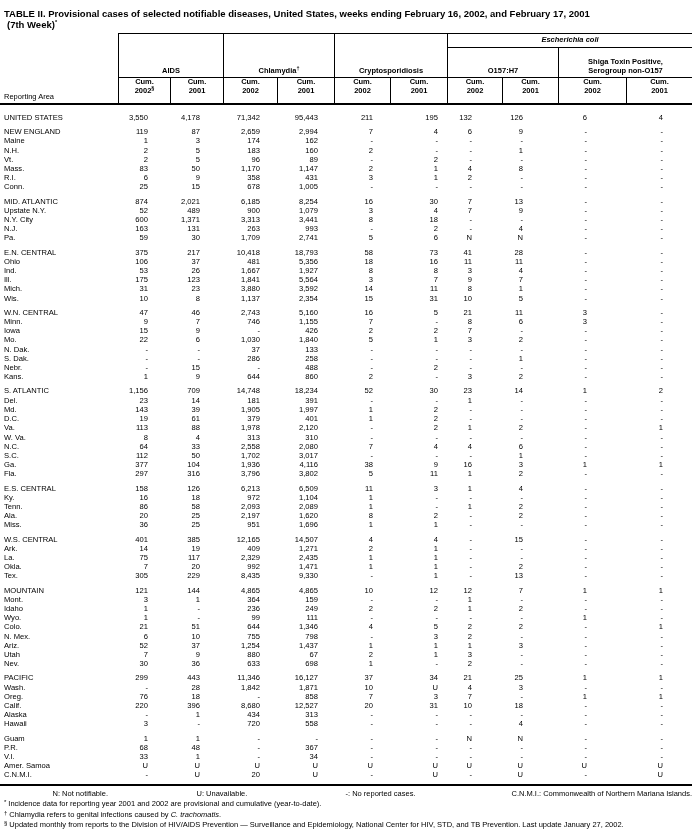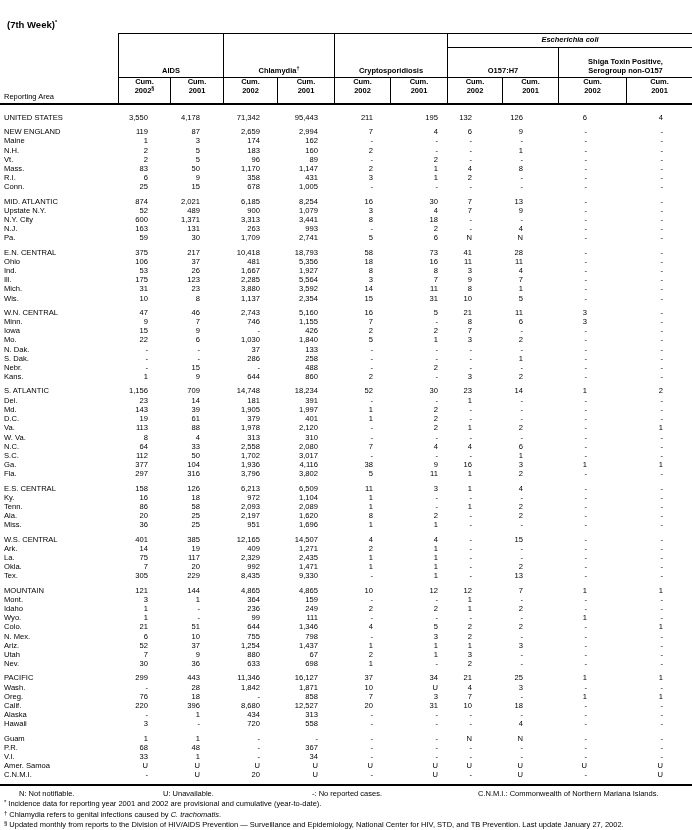--- a/index.html
+++ b/index.html
@@ -43,34 +43,34 @@
   .trow > :nth-child(4){padding-right:17px;}
   .trow > :nth-child(5){padding-right:16px;}
   .trow > :nth-child(6){padding-right:17px;}
   .trow > :nth-child(7){padding-right:9px;}
   .trow > :nth-child(8){padding-right:30px;}
   .trow > :nth-child(9){padding-right:35px;}
   .trow > :nth-child(10){padding-right:39px;}
   .trow > :nth-child(11){padding-right:29px;}
 
   .footer{border-top:2px solid #000;margin-top:4px;padding-top:3px;font-size:7.5px;line-height:9.5px;}
-  .legend{display:flex;padding-left:19px;}
+  .legend{display:flex;padding-left:0;justify-content:flex-end;}
   .legend .seg1{width:144px;}
   .legend .seg2{width:149px;}
   .legend .seg3{width:166px;}
   .fnote{margin:0;padding-left:13px;text-indent:-9px;}
   .fnote .mk{font-size:6px;vertical-align:2px;padding-right:2px;}
 </style>
 </head>
 <body>
 
 <div class="page">
 
   <div class="title">
-    <br>
+    <span>TABLE II. Provisional cases of selected notifiable diseases, United States, weeks ending February 16, 2002, and February 17, 2001</span><br>
     <span class="t2"><span>(7th Week)</span><sup>*</sup></span>
   </div>
 
   <div class="thead">
 
     <div></div>
     <div class="span2 bt bl"></div>
     <div class="span2 bt bl"></div>
     <div class="span2 bt bl"></div>
     <div class="span4 bt bl bb hcell ecoli-cell">
@@ -350,21 +350,21 @@
           <div class="cell">8</div>
           <div class="cell">3</div>
           <div class="cell">4</div>
           <div class="cell">-</div>
           <div class="cell">-</div>
         </div>
         <div class="trow">
           <div class="area">Ill.</div>
           <div class="cell">175</div>
           <div class="cell">123</div>
-          <div class="cell">2,285</div>
+          <div class="cell">1,841</div>
           <div class="cell">5,564</div>
           <div class="cell">3</div>
           <div class="cell">7</div>
           <div class="cell">9</div>
           <div class="cell">7</div>
           <div class="cell">-</div>
           <div class="cell">-</div>
         </div>
         <div class="trow">
           <div class="area">Mich.</div>

